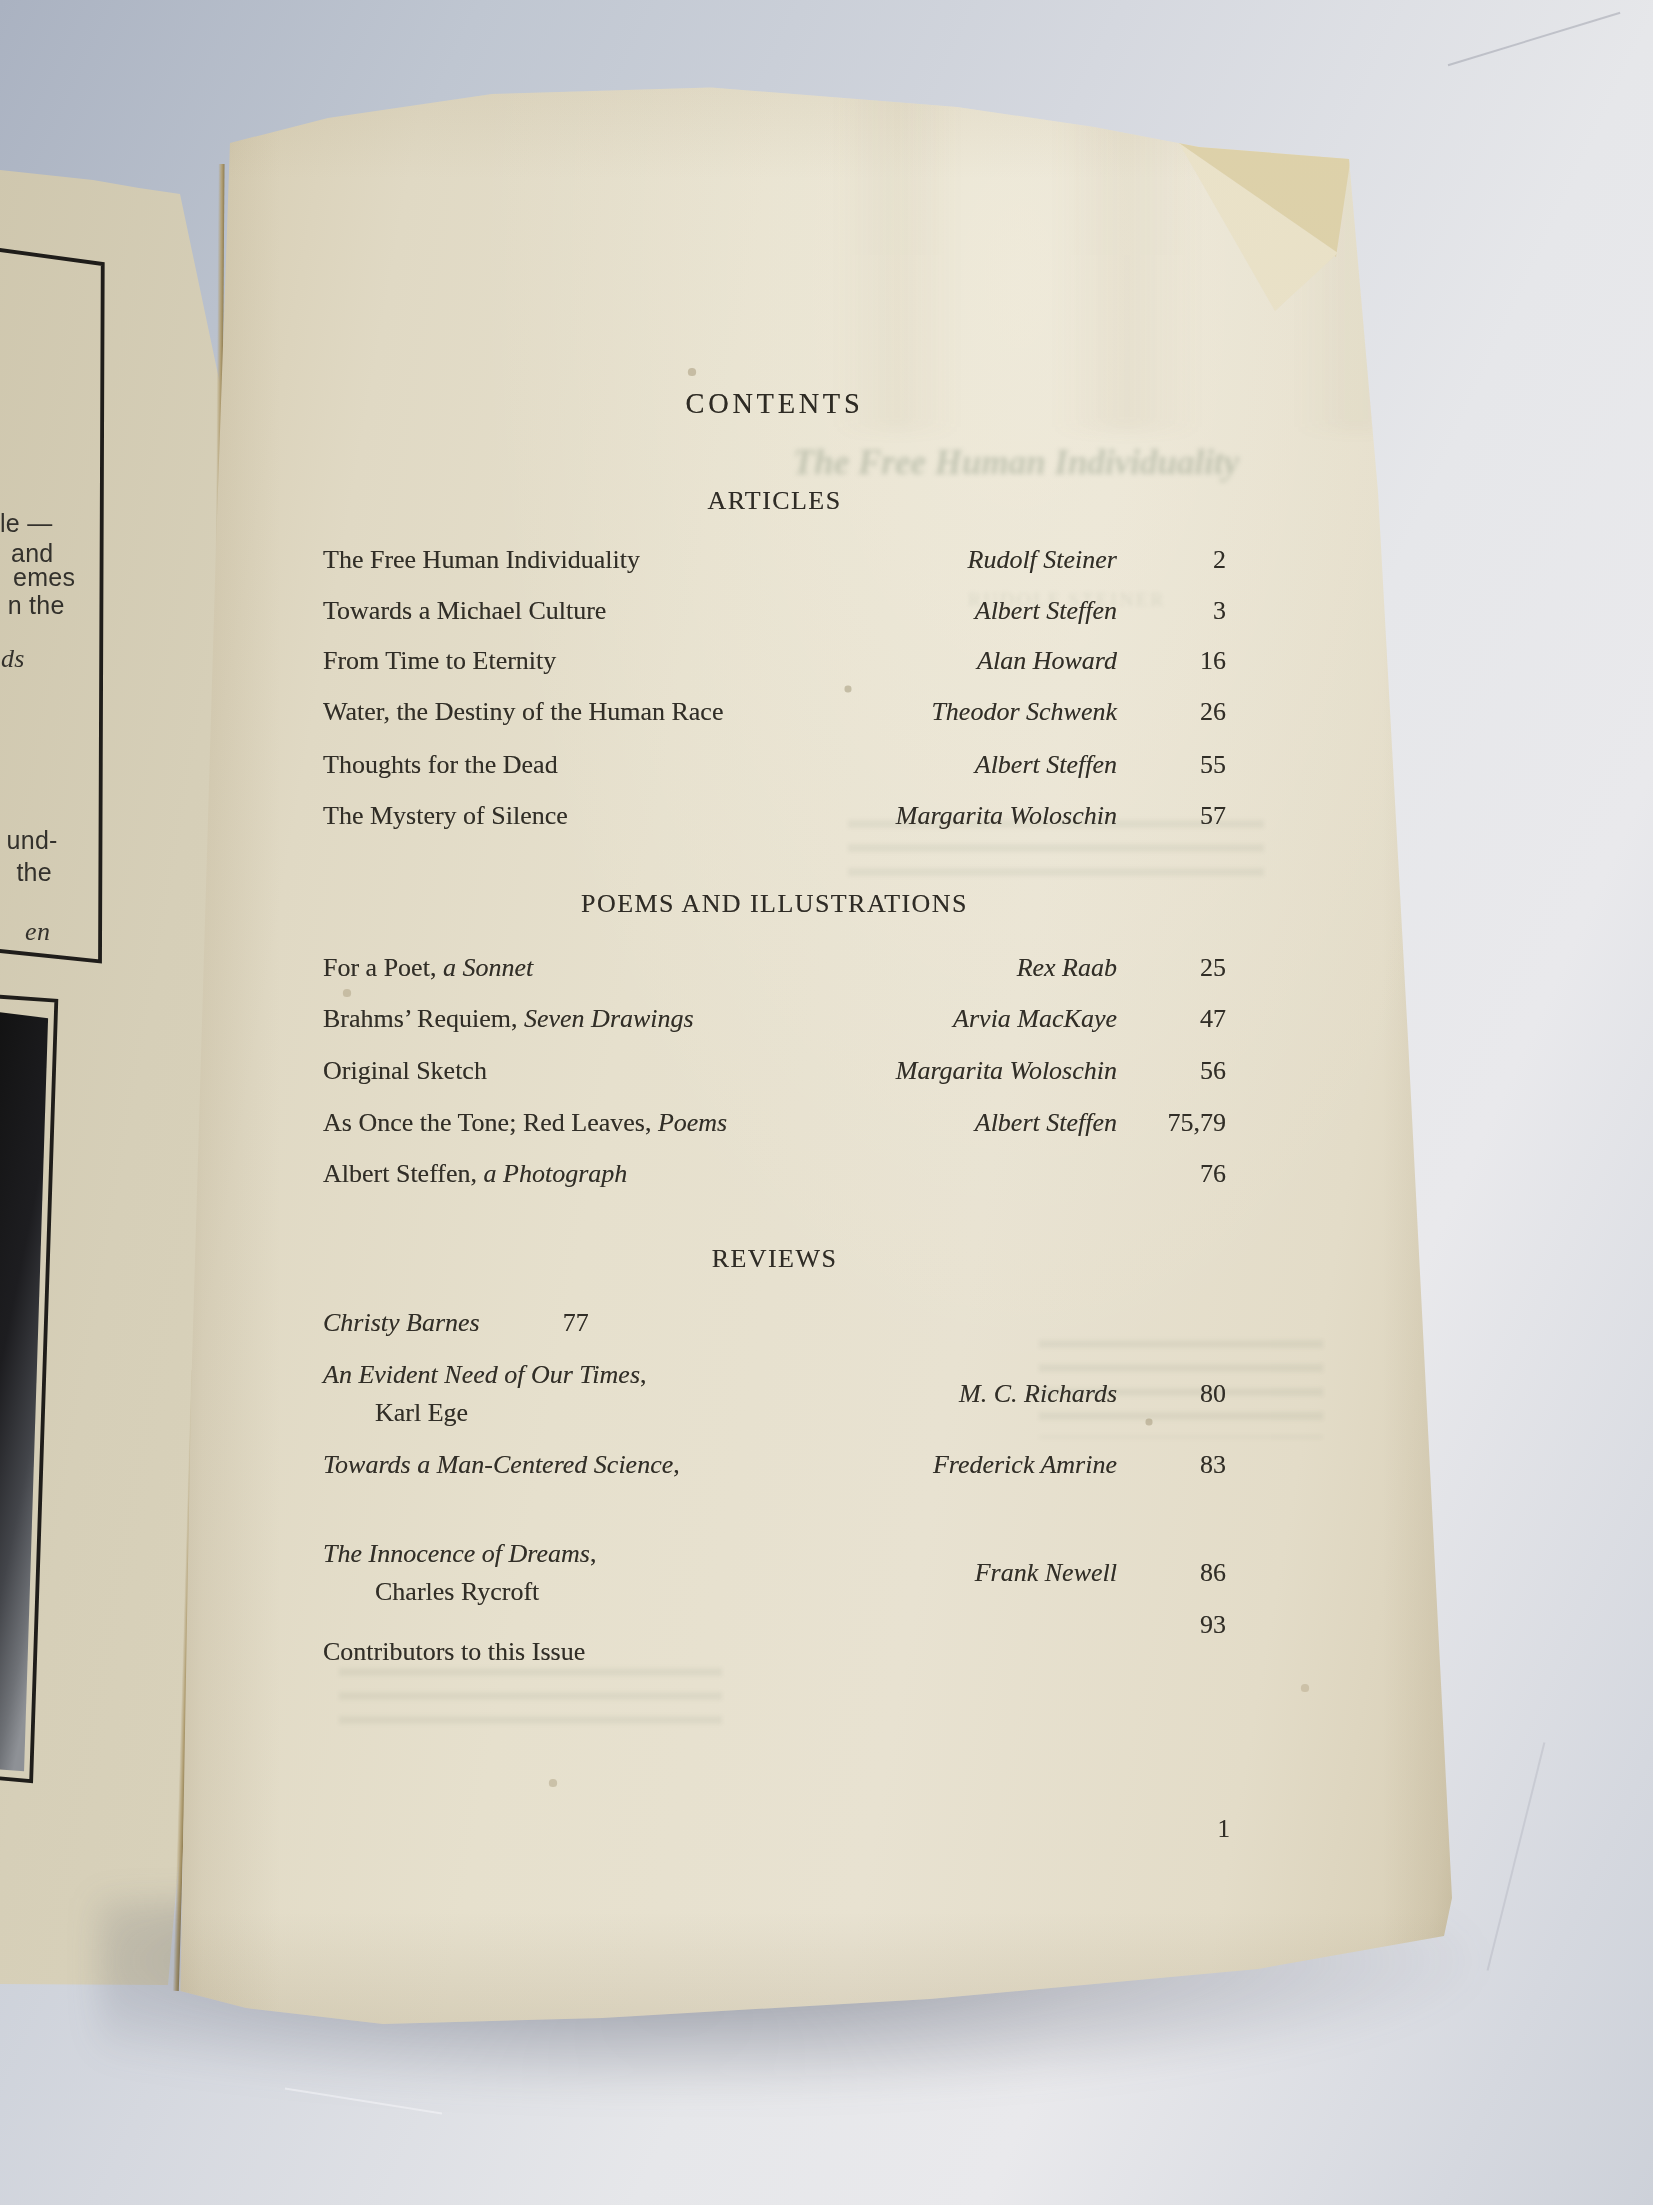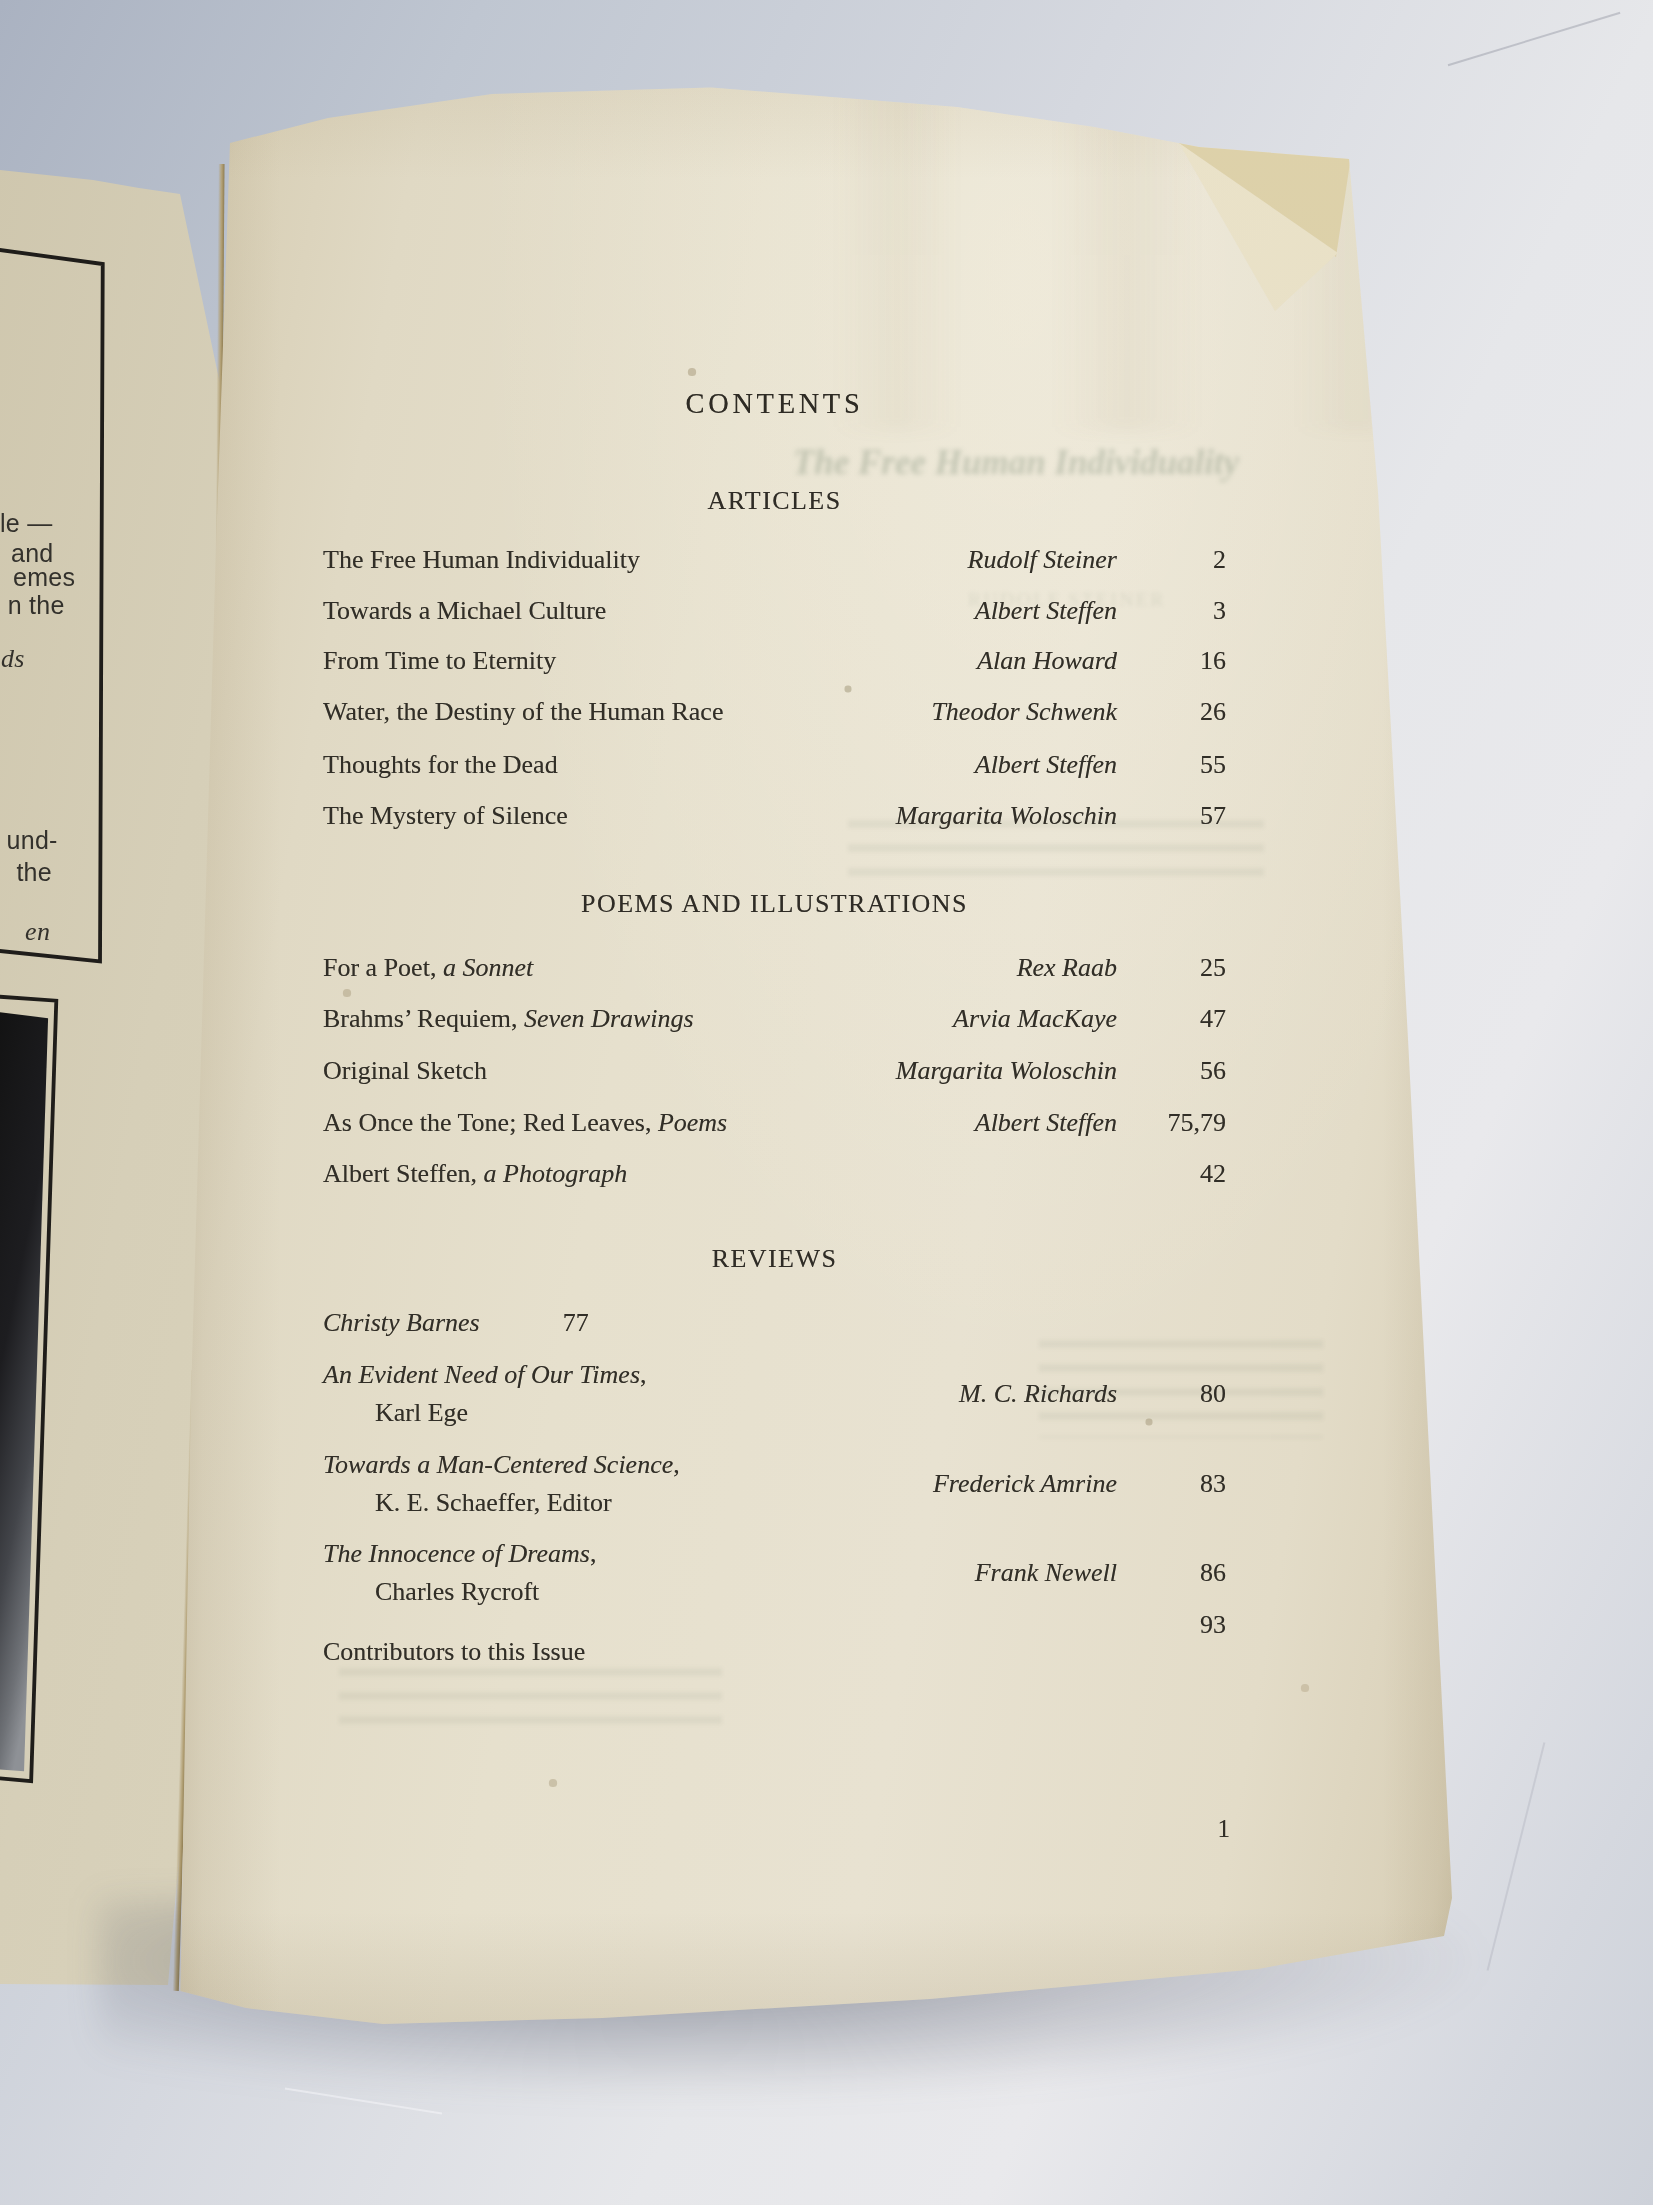--- a/index.html
+++ b/index.html
@@ -225,39 +225,38 @@
           <div data-name="entry-title-line1"><span data-name="entry-title-segment">As Once the Tone; Red Leaves, </span><span class="it" data-name="entry-title-segment">Poems</span></div>
         </div>
         <div class="a" data-name="entry-author">Albert Steffen</div>
         <div class="p" data-name="entry-page-number"><span data-name="entry-page-number-value">75,79</span></div>
       </div>
       <div class="row" data-name="toc-entry-row" style="top: 1073px;">
         <div class="t" data-name="entry-title">
           <div data-name="entry-title-line1"><span data-name="entry-title-segment">Albert Steffen, </span><span class="it" data-name="entry-title-segment">a Photograph</span></div>
         </div>
         <div class="a" data-name="entry-author"></div>
-        <div class="p" data-name="entry-page-number"><span data-name="entry-page-number-value">42</span></div>
+        <div class="p" data-name="entry-page-number"><span data-name="entry-page-number-value">76</span></div>
       </div>
       <div class="sec-heading" data-name="section-heading" style="top: 1162px;">REVIEWS</div>
       <div class="row" data-name="toc-entry-row" style="top: 1222px;">
         <div class="a" data-name="entry-author">Christy Barnes</div>
         <div class="p" data-name="entry-page-number"><span data-name="entry-page-number-value">77</span></div>
       </div>
       <div class="row" data-name="toc-entry-row" style="top: 1274px;">
         <div class="t" data-name="entry-title">
           <div data-name="entry-title-line1"><span class="it" data-name="entry-title-segment">An Evident Need of Our Times</span><span data-name="entry-title-segment">,</span></div>
           <div class="l2" data-name="entry-title-line2"><span data-name="entry-title-segment">Karl Ege</span></div>
         </div>
         <div class="a" data-name="entry-author">M. C. Richards</div>
         <div class="p" data-name="entry-page-number"><span data-name="entry-page-number-value">80</span></div>
       </div>
       <div class="row" data-name="toc-entry-row" style="top: 1364px;">
         <div class="t" data-name="entry-title">
           <div data-name="entry-title-line1"><span class="it" data-name="entry-title-segment">Towards a Man-Centered Science</span><span data-name="entry-title-segment">,</span></div>
-          <div class="l2" data-name="entry-title-line2"><span data-name="entry-title-segment">K. E. Schaeffer, Editor</span></div>
         </div>
         <div class="a" data-name="entry-author">Frederick Amrine</div>
         <div class="p" data-name="entry-page-number"><span data-name="entry-page-number-value">83</span></div>
       </div>
       <div class="row" data-name="toc-entry-row" style="top: 1453px;">
         <div class="t" data-name="entry-title">
           <div data-name="entry-title-line1"><span class="it" data-name="entry-title-segment">The Innocence of Dreams</span><span data-name="entry-title-segment">,</span></div>
           <div class="l2" data-name="entry-title-line2"><span data-name="entry-title-segment">Charles Rycroft</span></div>
         </div>
         <div class="a" data-name="entry-author">Frank Newell</div>

